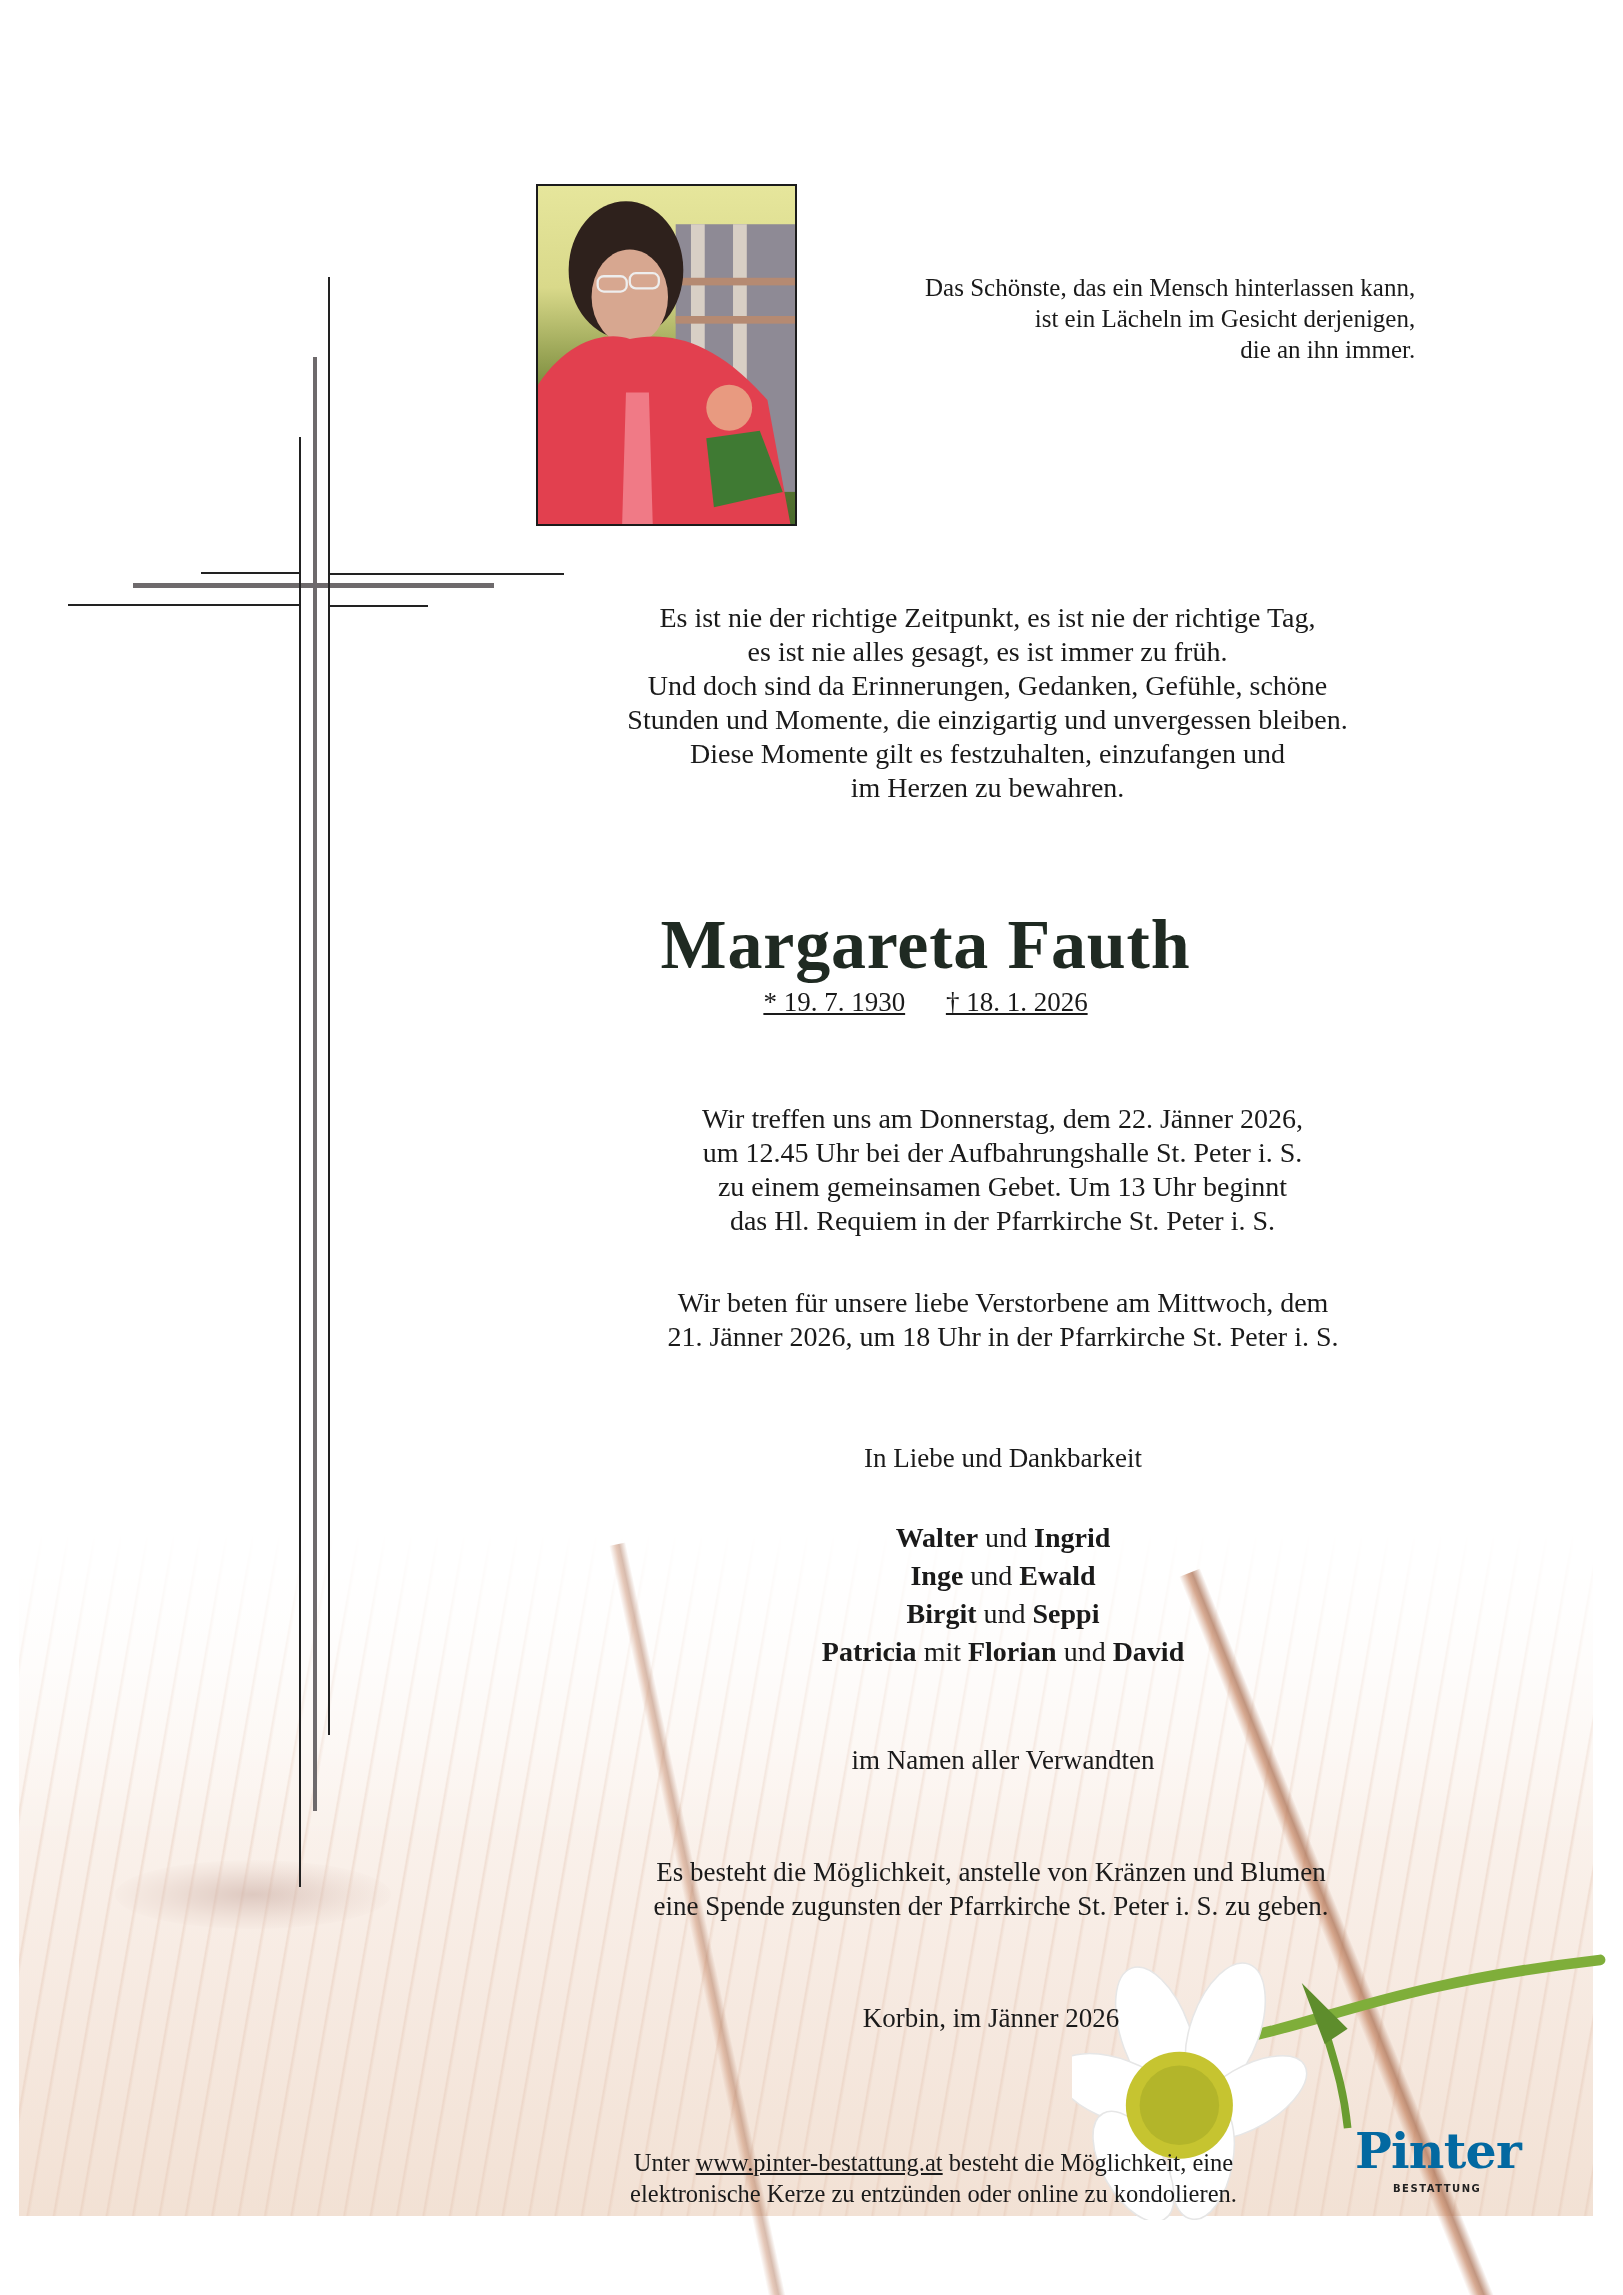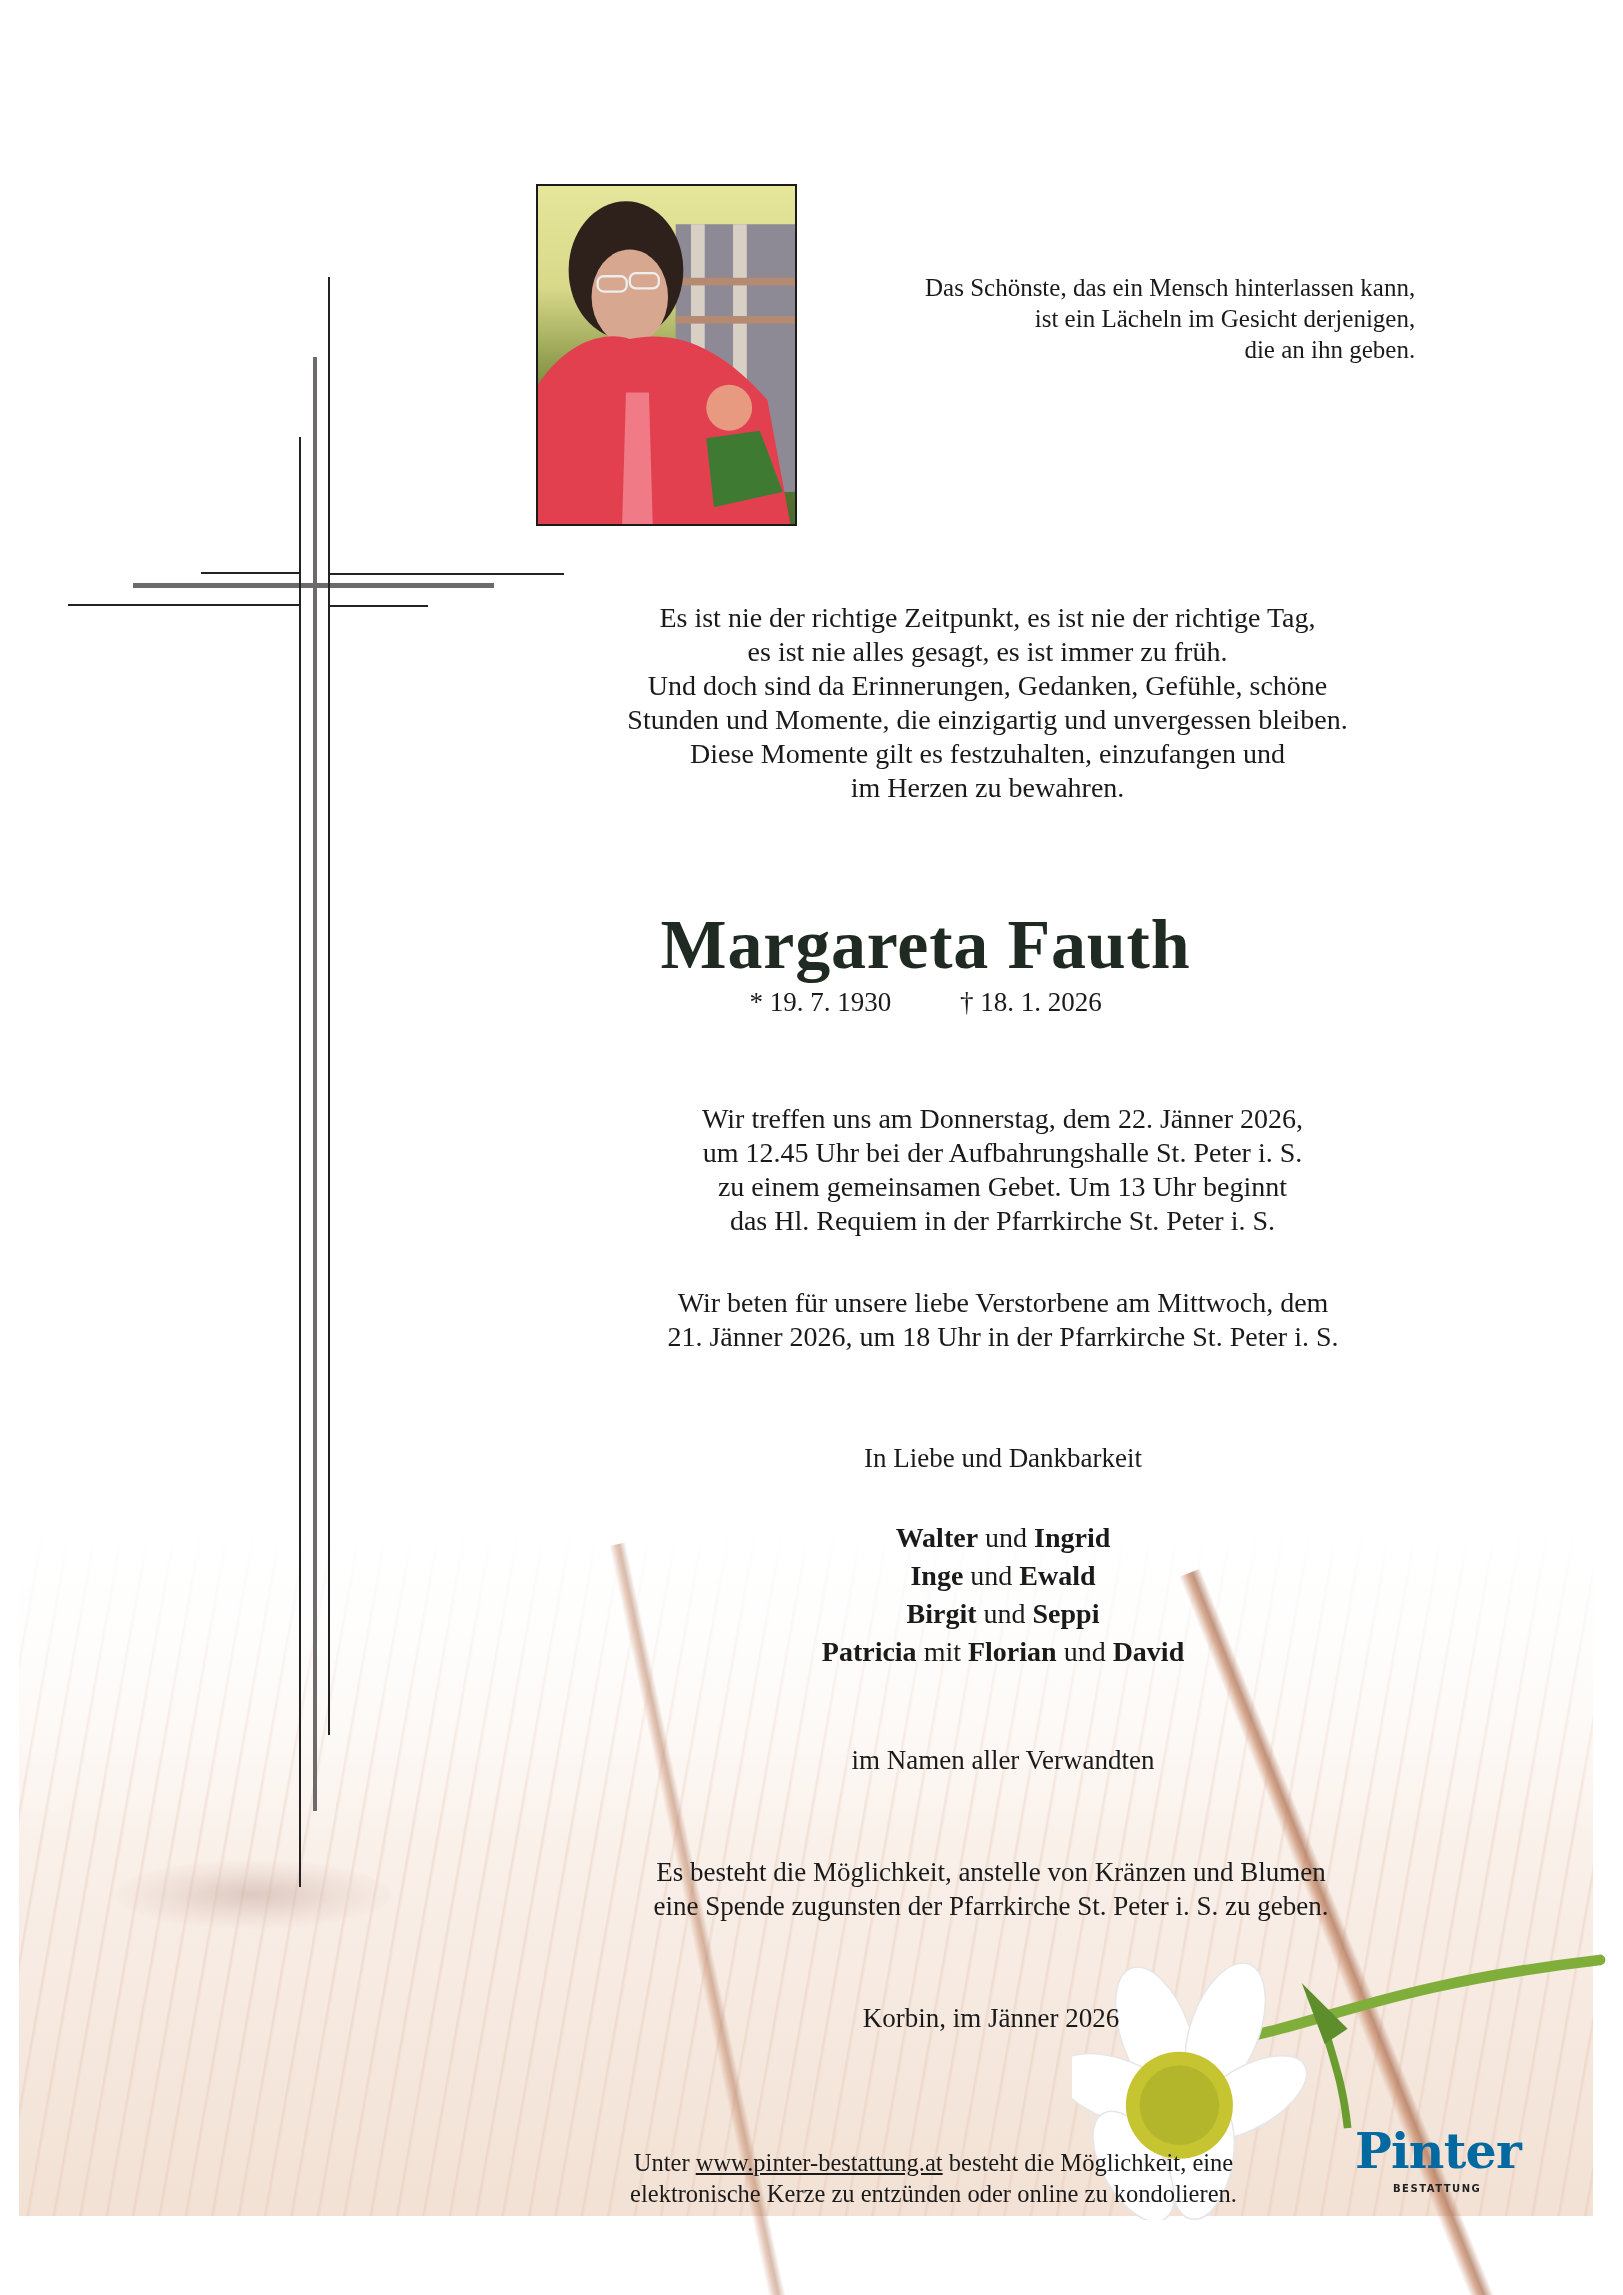--- a/index.html
+++ b/index.html
@@ -42,21 +42,21 @@
     left: 536px; top: 184px; width: 257px; height: 338px;
     border: 2.3px solid #1b1b1b; overflow: hidden;
     background: linear-gradient(180deg, #e6e69c 0%, #d9d98a 30%, #7a8b3c 60%, #486a2c 100%);
   }
 
   .txt { text-align: center; white-space: nowrap; }
   .quote { left: 925px; top: 272px; font-size: 25px; line-height: 31px; text-align: right; }
   .poem { left: 551px; top: 601px; width: 873px; font-size: 28px; line-height: 34px; }
   .name { left: 566px; top: 905px; width: 719px; font-size: 70px; font-weight: bold; color: #1f2a22; letter-spacing: 0.8px; }
   .dates { left: 566px; top: 987px; width: 719px; font-size: 27px; }
-  .dates span { display: inline-block; margin: 0 31px; }
+  .dates span { display: inline-block; margin: 0 17px; text-decoration: underline; }
   .meet { left: 597px; top: 1102px; width: 811px; font-size: 28px; line-height: 34px; }
   .pray { left: 582px; top: 1286px; width: 842px; font-size: 28px; line-height: 34px; }
   .love { left: 582px; top: 1443px; width: 842px; font-size: 27px; }
   .mourners { left: 582px; top: 1519px; width: 842px; font-size: 28px; line-height: 38px; }
   .mourners b { font-weight: bold; }
   .relatives { left: 582px; top: 1745px; width: 842px; font-size: 27px; }
   .donation { left: 597px; top: 1855px; width: 788px; font-size: 27px; line-height: 34px; }
   .place { left: 597px; top: 2003px; width: 788px; font-size: 27px; }
   .footer { left: 566px; top: 2147px; width: 735px; font-size: 24.5px; line-height: 31px; }
   .footer a { color: #1a1a1a; text-decoration: underline; }
@@ -114,21 +114,21 @@
     <path d="M0 260 C 40 200, 90 190, 120 200 C 170 190, 230 200, 300 280 L 330 442 L 0 442 Z" fill="#e2404f"></path>
     <path d="M115 270 L 145 270 L 150 442 L 110 442 Z" fill="#f07a86"></path>
     <circle cx="250" cy="290" r="30" fill="#e89a80"></circle>
     <path d="M220 330 L 290 320 L 320 400 L 230 420 Z" fill="#3f7a33"></path>
   </svg>
 </div>
 
 <div class="abs quote">
   <div>Das Schönste, das ein Mensch hinterlassen kann,</div>
   <div>ist ein Lächeln im Gesicht derjenigen,</div>
-  <div>die an ihn geben.</div>
+  <div>die an ihn immer.</div>
 </div>
 
 <div class="abs txt poem">
   <div>Es ist nie der richtige Zeitpunkt, es ist nie der richtige Tag,</div>
   <div>es ist nie alles gesagt, es ist immer zu früh.</div>
   <div>Und doch sind da Erinnerungen, Gedanken, Gefühle, schöne</div>
   <div>Stunden und Momente, die einzigartig und unvergessen bleiben.</div>
   <div>Diese Momente gilt es festzuhalten, einzufangen und</div>
   <div>im Herzen zu bewahren.</div>
 </div>

